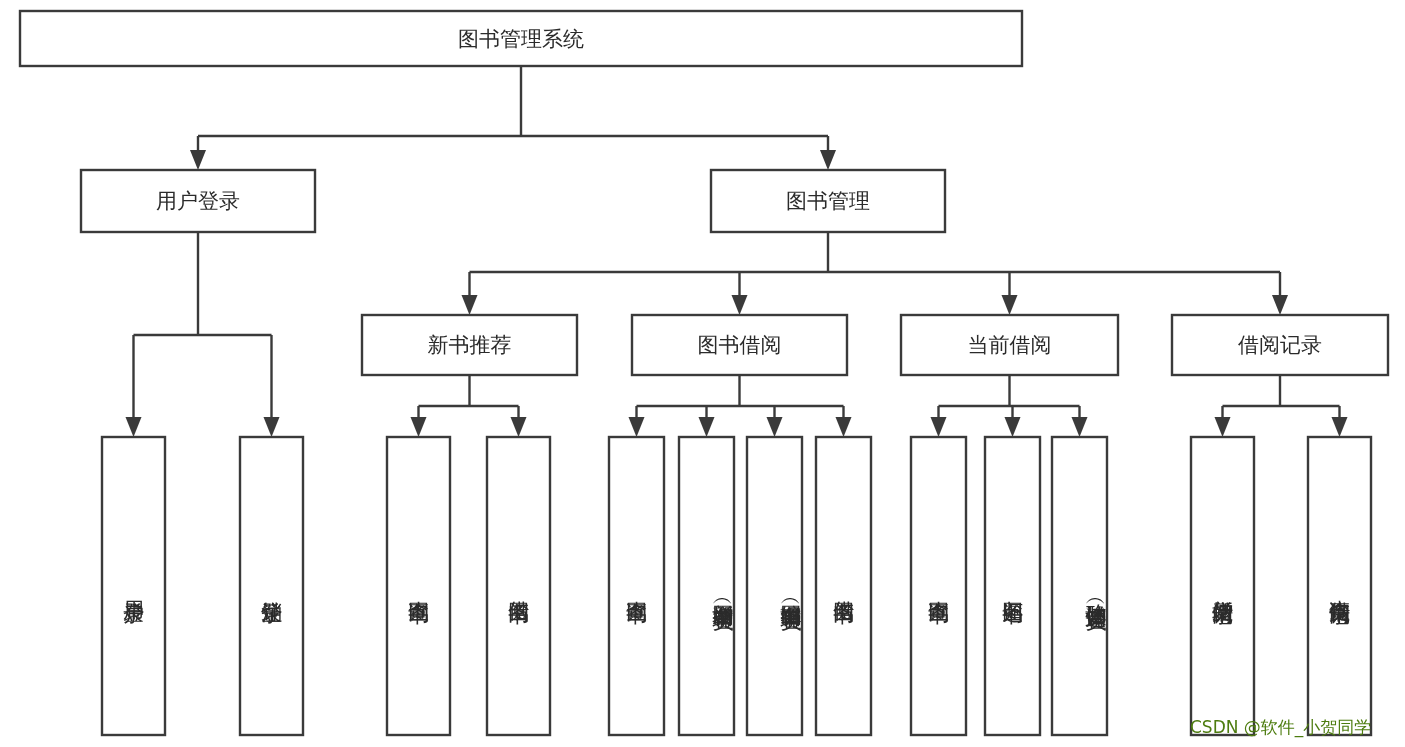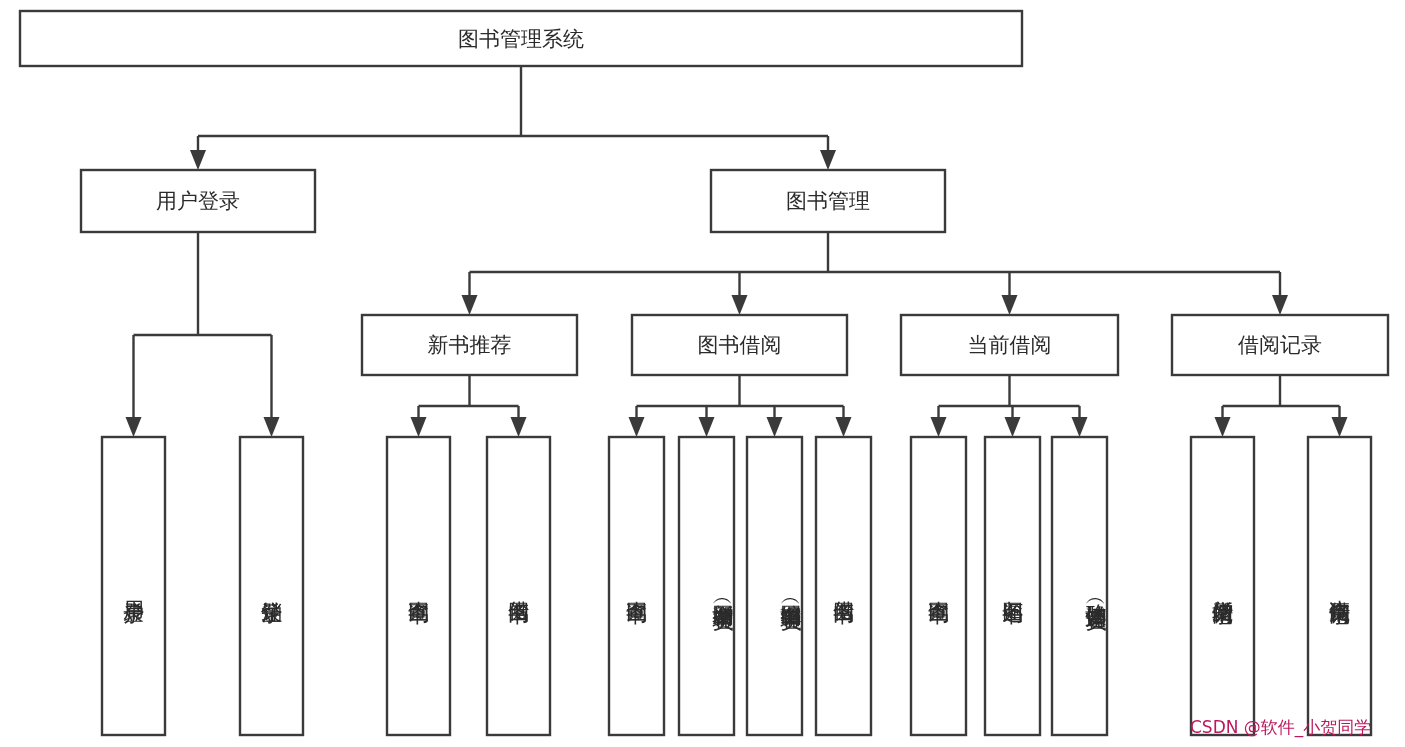--- a/index.html
+++ b/index.html
@@ -65,21 +65,21 @@
     pointer-events: none;
     user-select: none;
   }
   .vlabel.centered {
     align-items: center;
   }
   .watermark {
     position: absolute;
     font-family: "DejaVu Sans", "Liberation Sans", sans-serif;
     font-size: 17px;
-    color: #be185d;
+    color: #4d7c0f;
     white-space: nowrap;
     user-select: none;
   }
 </style>
 </head>
 <body>
 
 <div id="diagram-root">
 
   <svg class="layer" id="svg-layer" viewBox="0 0 1405 747">

